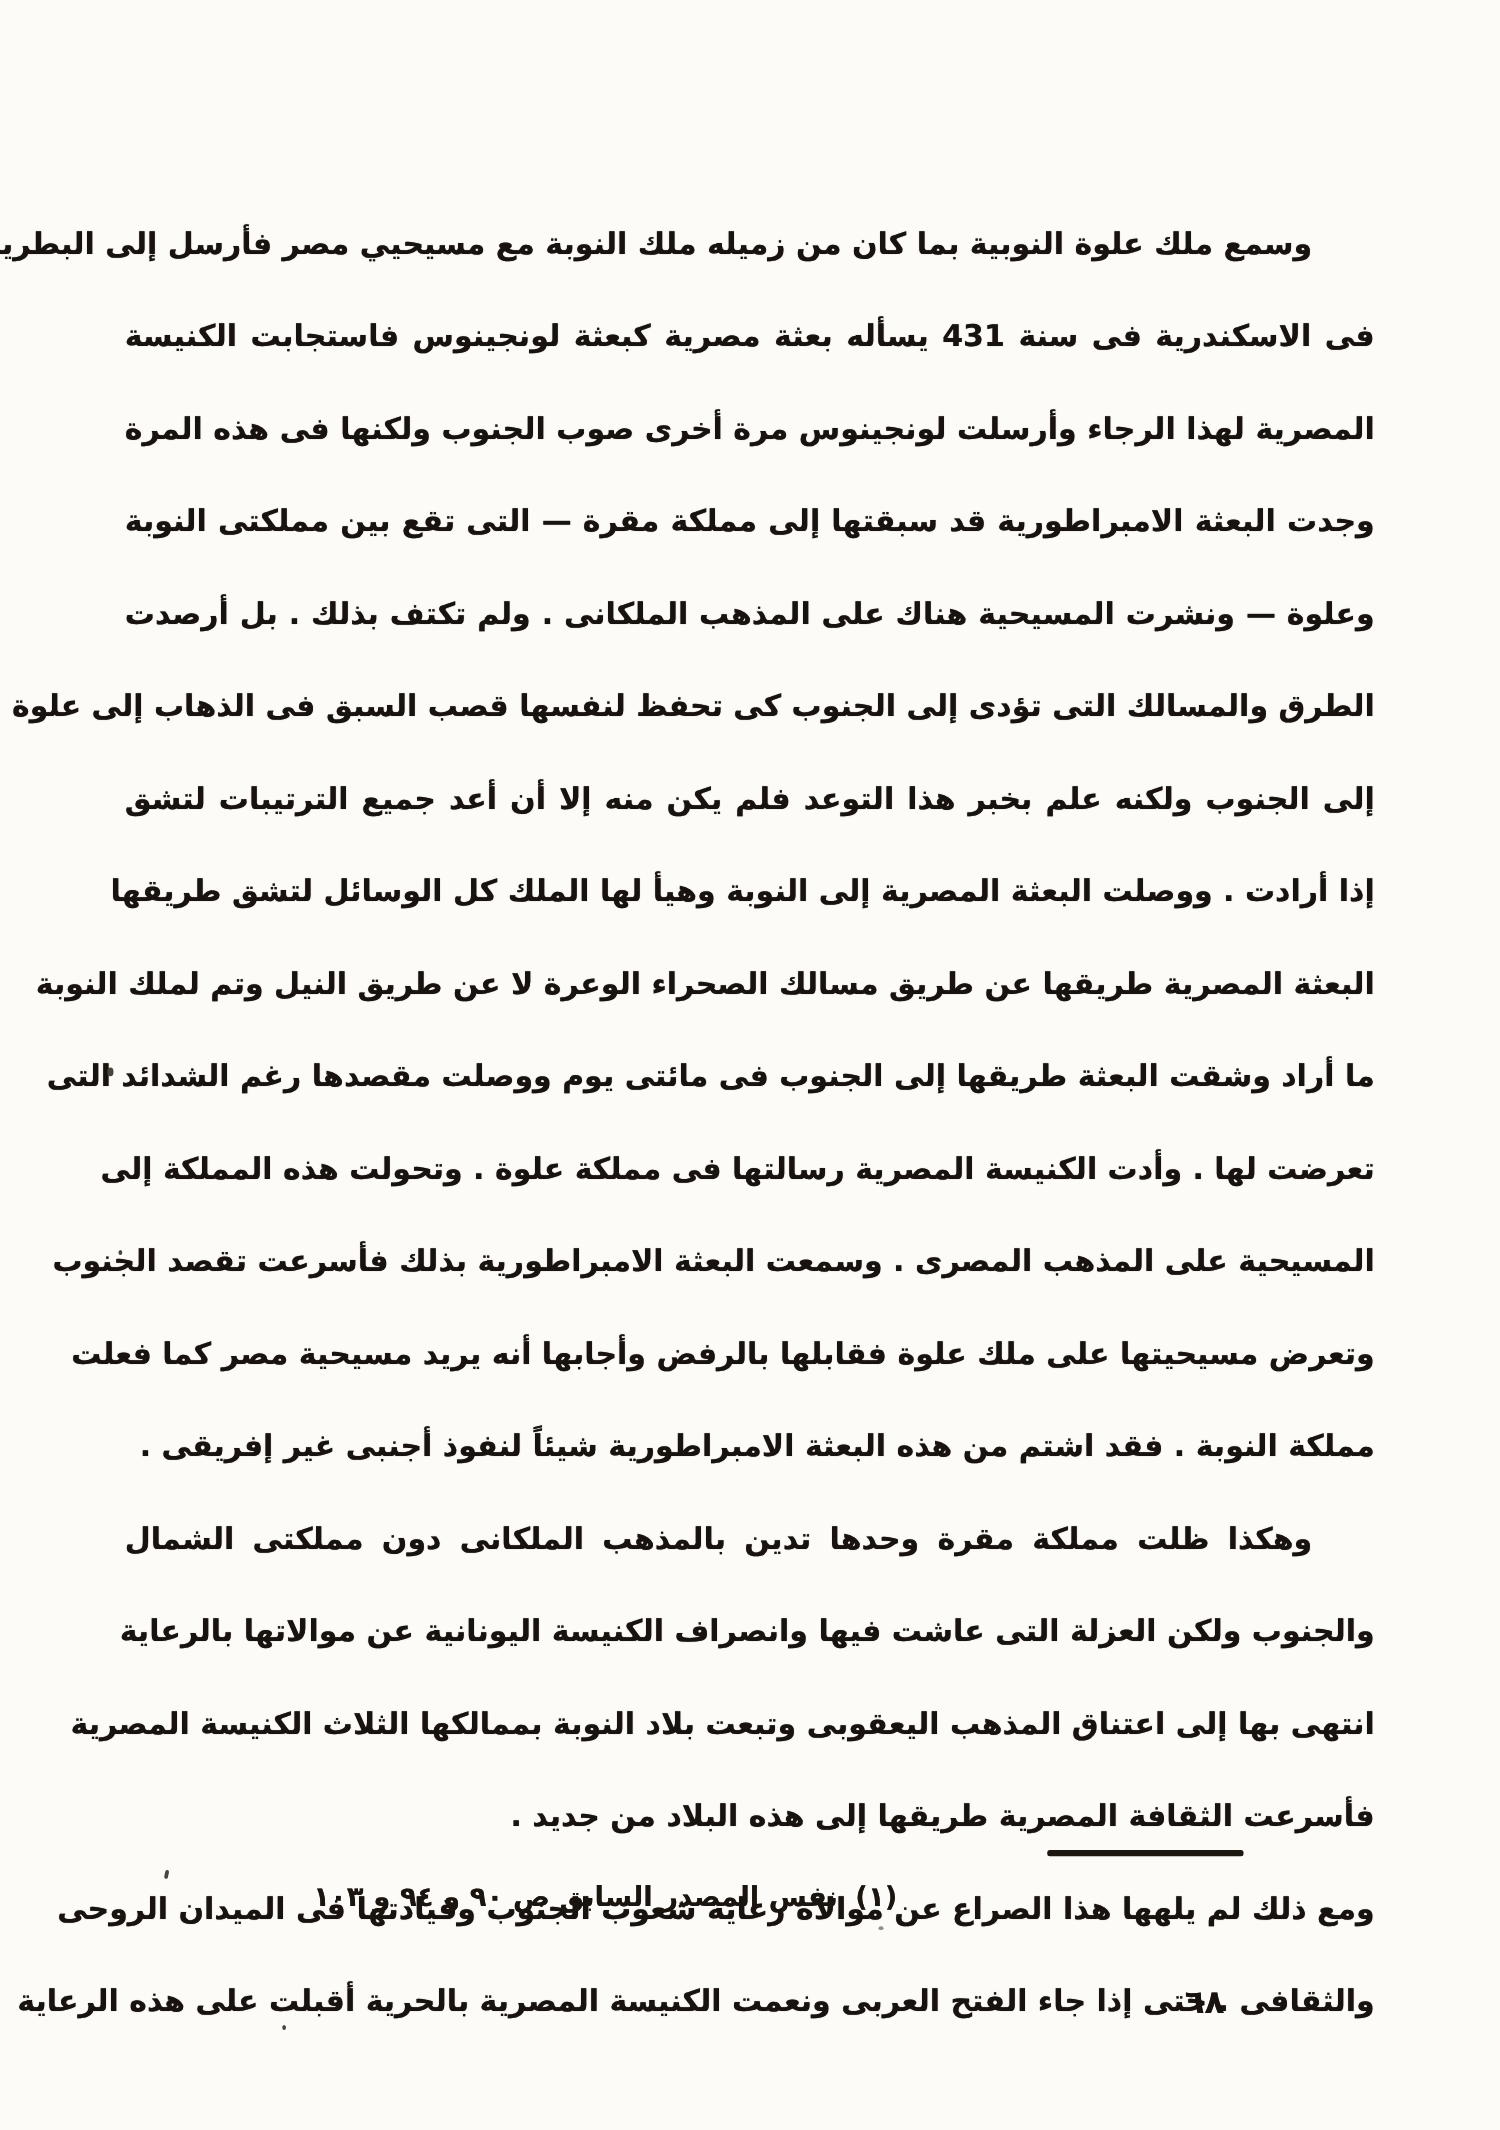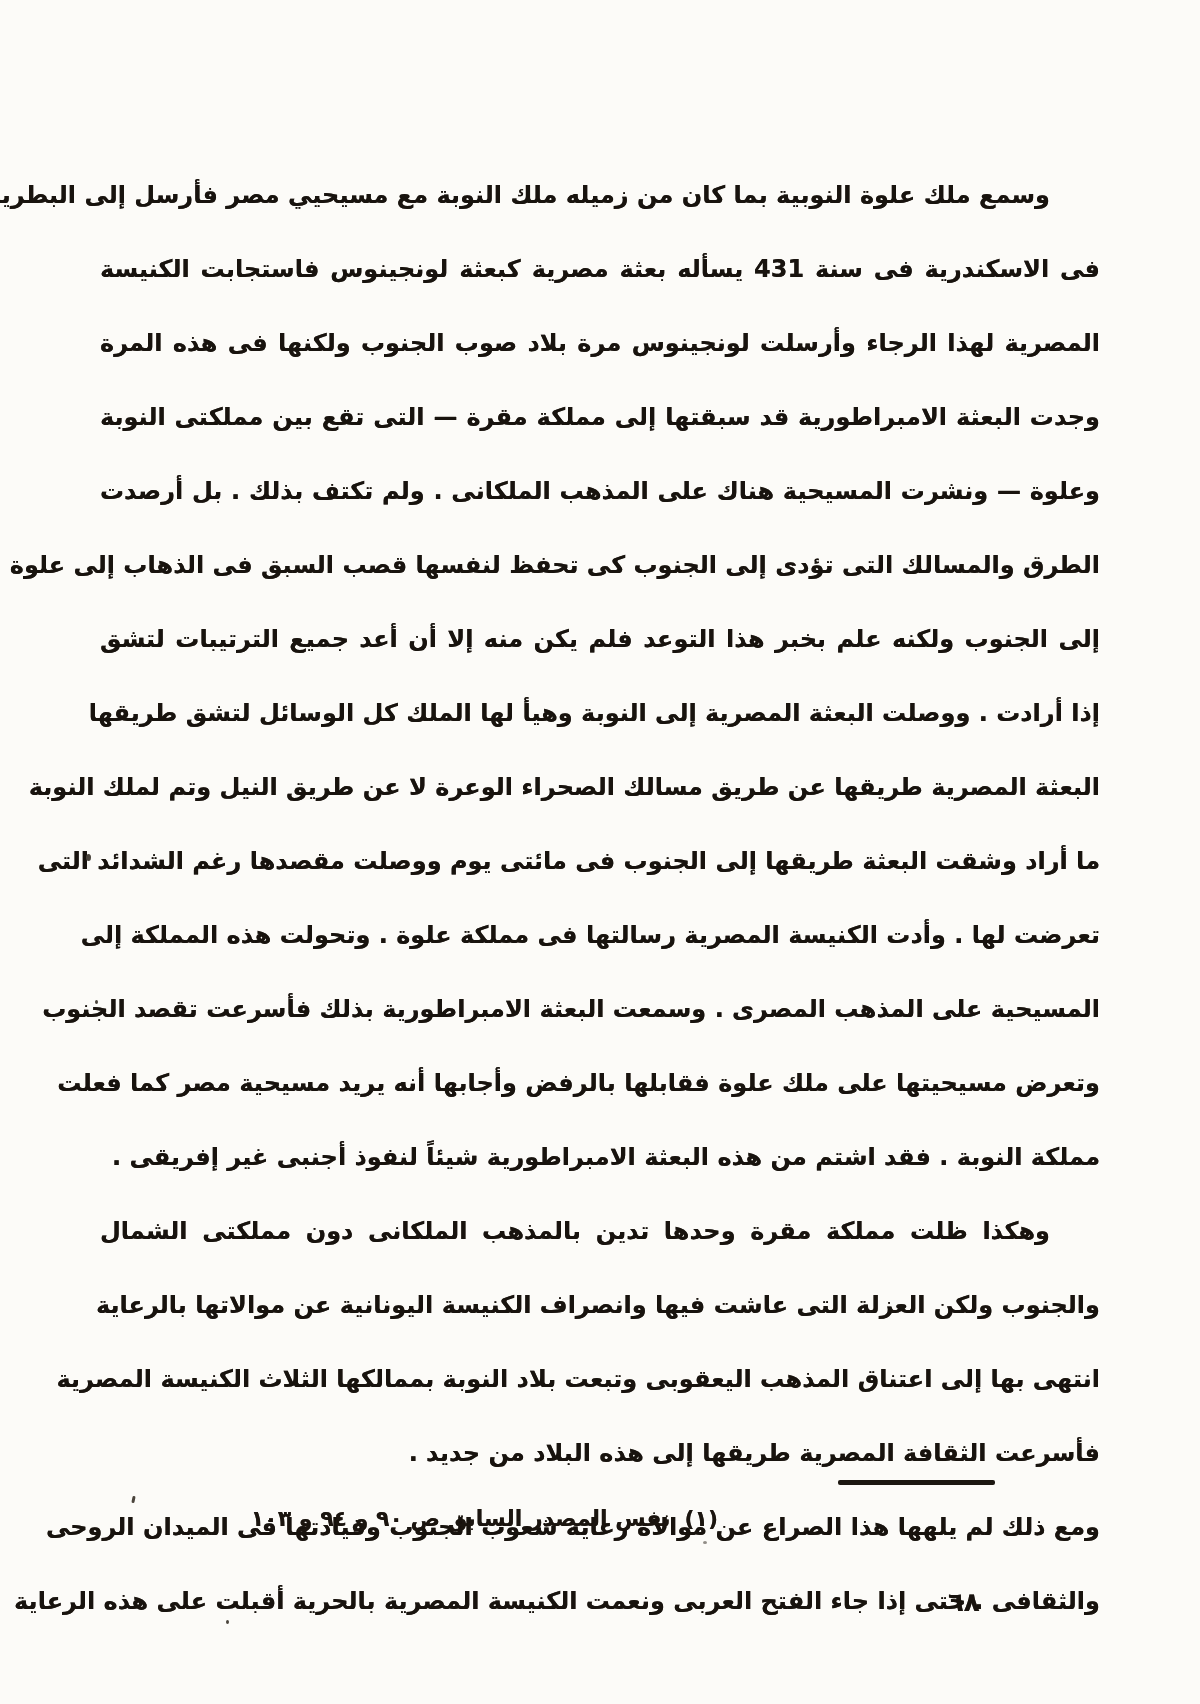--- a/index.html
+++ b/index.html
@@ -68,21 +68,21 @@
   .speck.s5{left:703px;top:1541px;width:4px;height:3px;opacity:.6;}
 </style>
 </head>
 <body>
 
 <div class="page">
 
   <main class="text-block">
     <p class="line indent">وسمع ملك علوة النوبية بما كان من زميله ملك النوبة مع مسيحيي مصر فأرسل إلى البطريرك</p>
     <p class="line">فى الاسكندرية فى سنة 431 يسأله بعثة مصرية كبعثة لونجينوس فاستجابت الكنيسة</p>
-    <p class="line">المصرية لهذا الرجاء وأرسلت لونجينوس مرة بلاد صوب الجنوب ولكنها فى هذه المرة</p>
+    <p class="line">المصرية لهذا الرجاء وأرسلت لونجينوس مرة أخرى صوب الجنوب ولكنها فى هذه المرة</p>
     <p class="line">وجدت البعثة الامبراطورية قد سبقتها إلى مملكة مقرة — التى تقع بين مملكتى النوبة</p>
     <p class="line">وعلوة — ونشرت المسيحية هناك على المذهب الملكانى . ولم تكتف بذلك . بل أرصدت</p>
     <p class="line">الطرق والمسالك التى تؤدى إلى الجنوب كى تحفظ لنفسها قصب السبق فى الذهاب إلى علوة</p>
     <p class="line">إلى الجنوب ولكنه علم بخبر هذا التوعد فلم يكن منه إلا أن أعد جميع الترتيبات لتشق</p>
     <p class="line">إذا أرادت . ووصلت البعثة المصرية إلى النوبة وهيأ لها الملك كل الوسائل لتشق طريقها</p>
     <p class="line">البعثة المصرية طريقها عن طريق مسالك الصحراء الوعرة لا عن طريق النيل وتم لملك النوبة</p>
     <p class="line">ما أراد وشقت البعثة طريقها إلى الجنوب فى مائتى يوم ووصلت مقصدها رغم الشدائد التى</p>
     <p class="line">تعرضت لها . وأدت الكنيسة المصرية رسالتها فى مملكة علوة . وتحولت هذه المملكة إلى</p>
     <p class="line">المسيحية على المذهب المصرى . وسمعت البعثة الامبراطورية بذلك فأسرعت تقصد الجنوب</p>
     <p class="line">وتعرض مسيحيتها على ملك علوة فقابلها بالرفض وأجابها أنه يريد مسيحية مصر كما فعلت</p>

